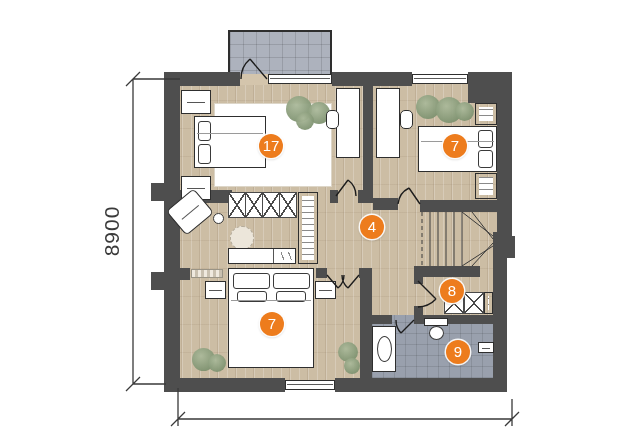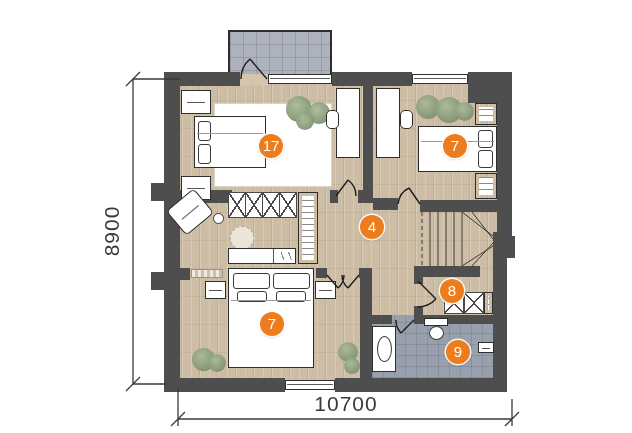--- a/index.html
+++ b/index.html
@@ -174,15 +174,14 @@
   </svg>
 
   <div class="badge" style="left:443px;top:134px">7</div>
   <div class="badge" style="left:440px;top:279px">8</div>
   <div class="badge" style="left:446px;top:340px">9</div>
   <div class="badge" style="left:260px;top:312px">7</div>
   <div class="badge" style="left:259px;top:134px">17</div>
   <div class="badge" style="left:360px;top:215px">4</div>
 
   <div class="dim-label rot90" style="left:112px;top:231px">8900</div>
-  <div class="dim-label" style="left:346px;top:404px">10700</div>
 
 </div>
 
 </body></html>

